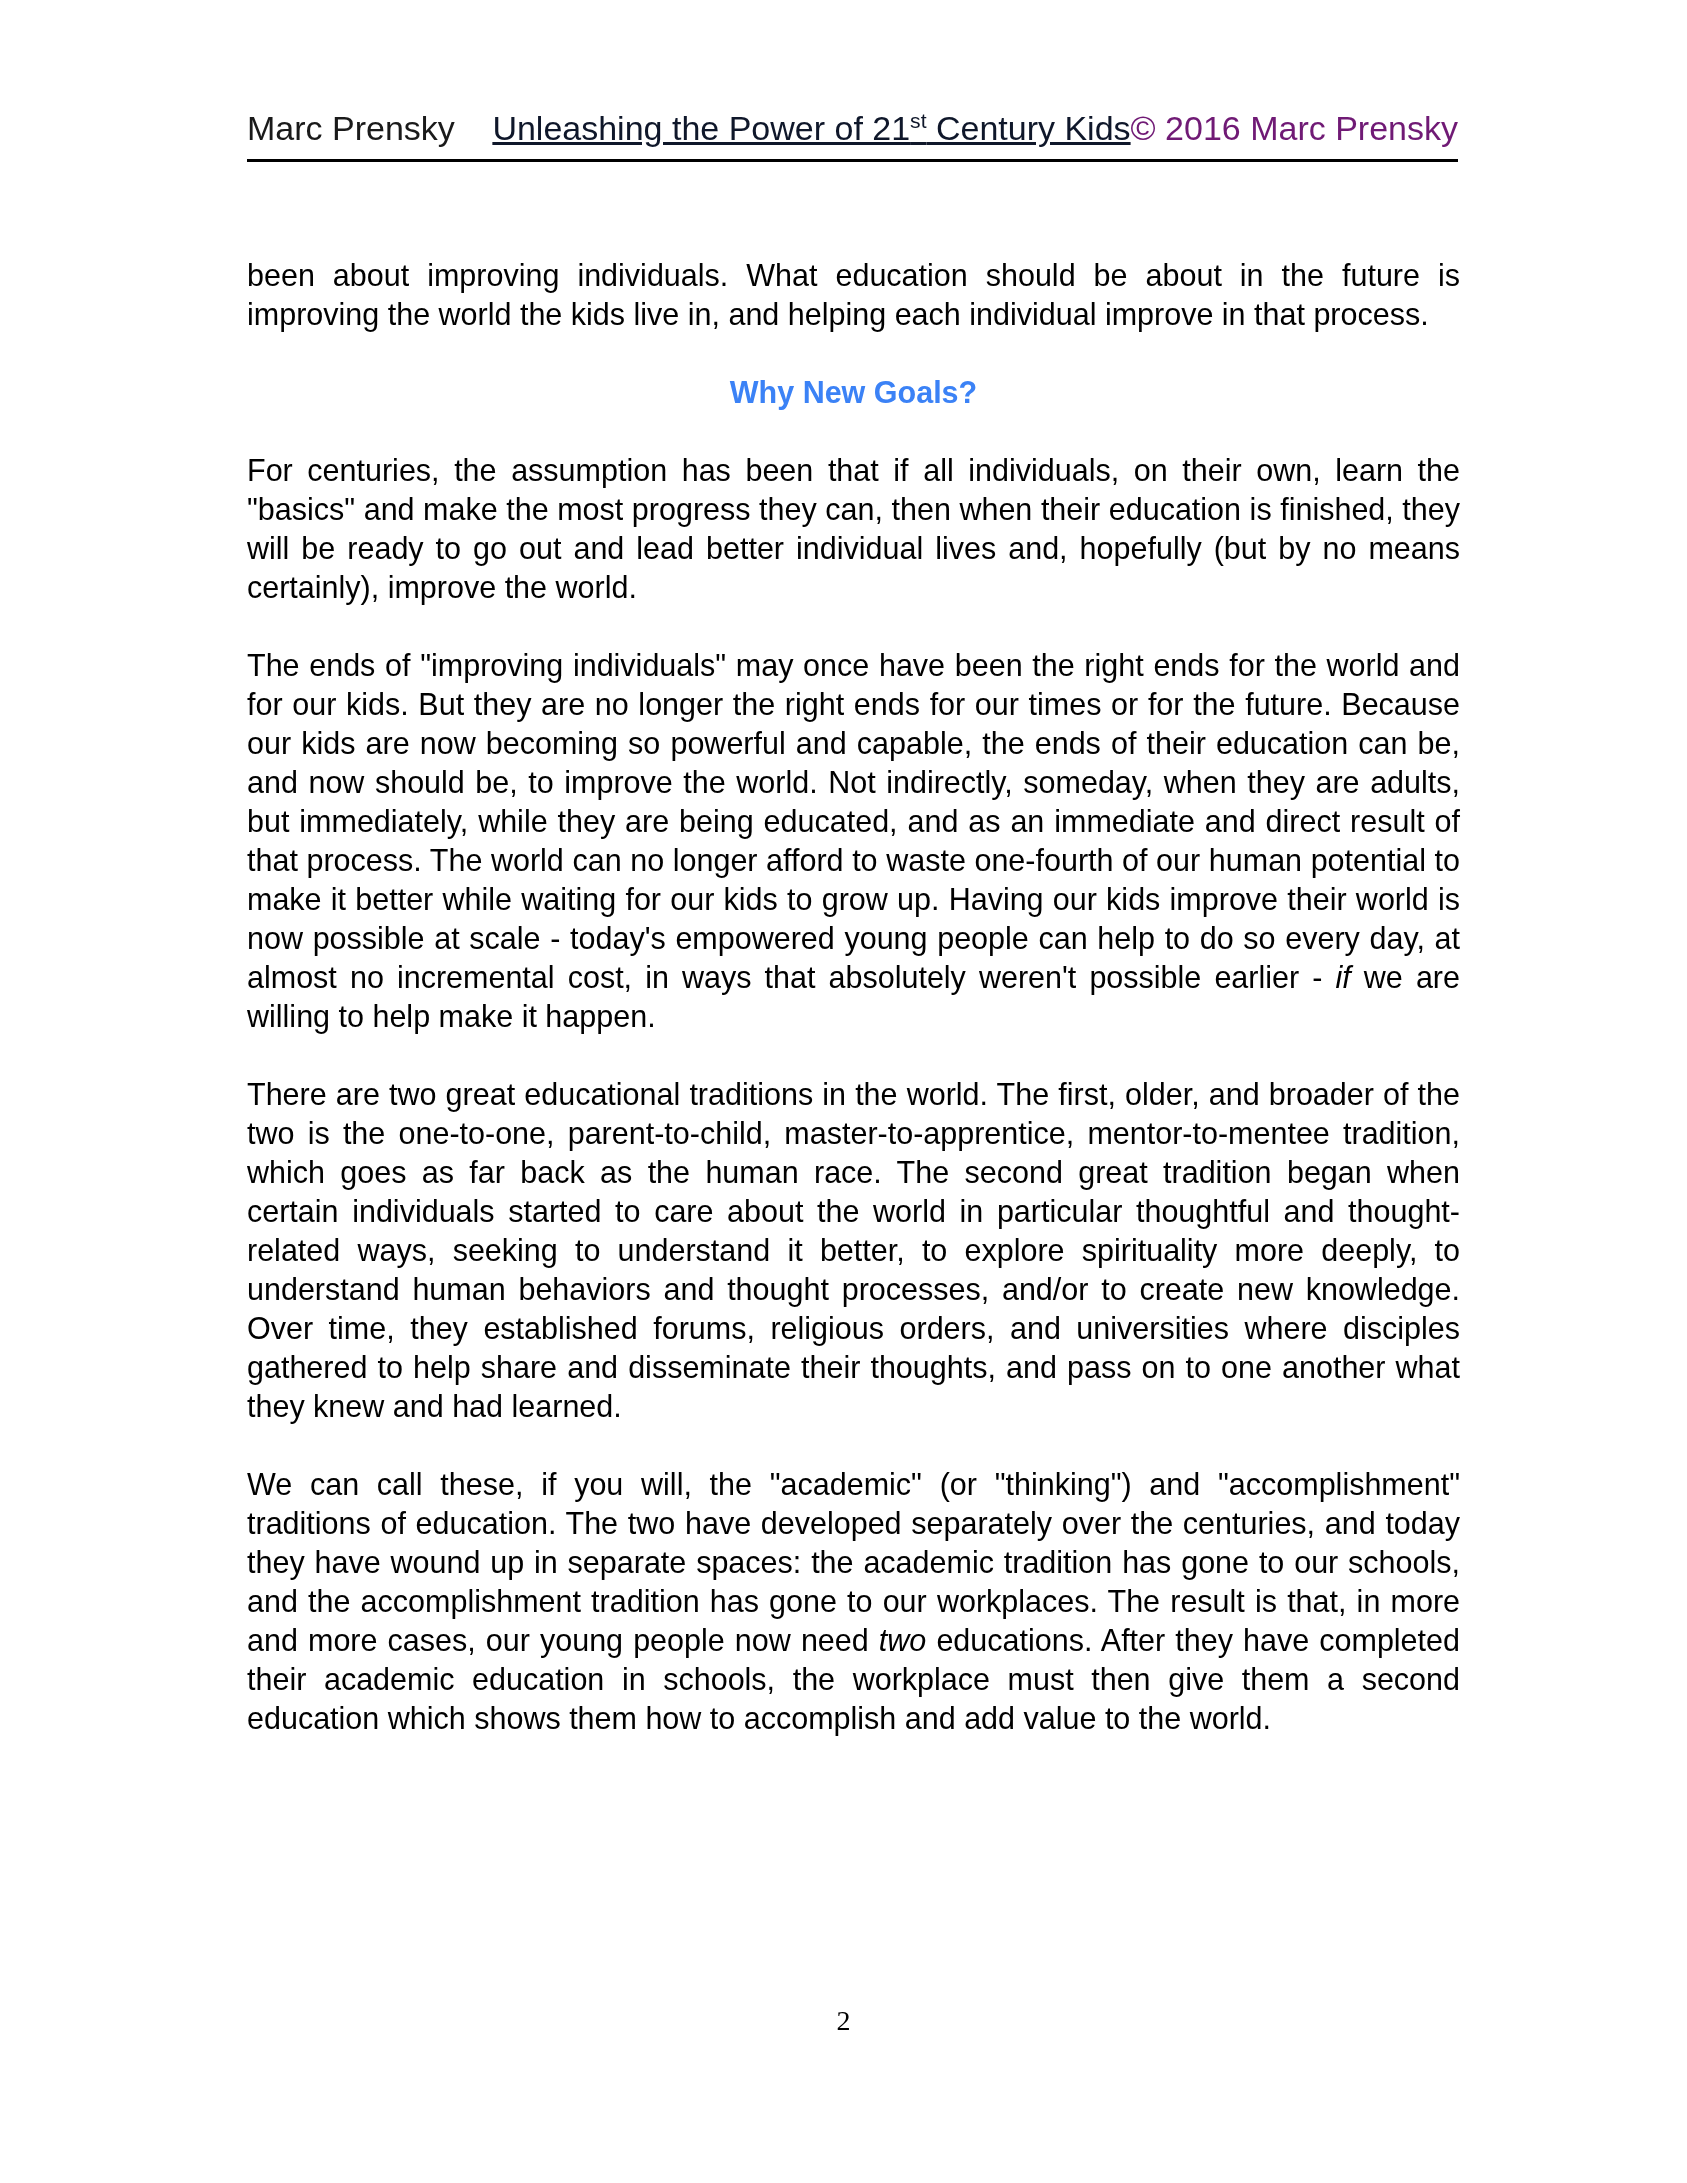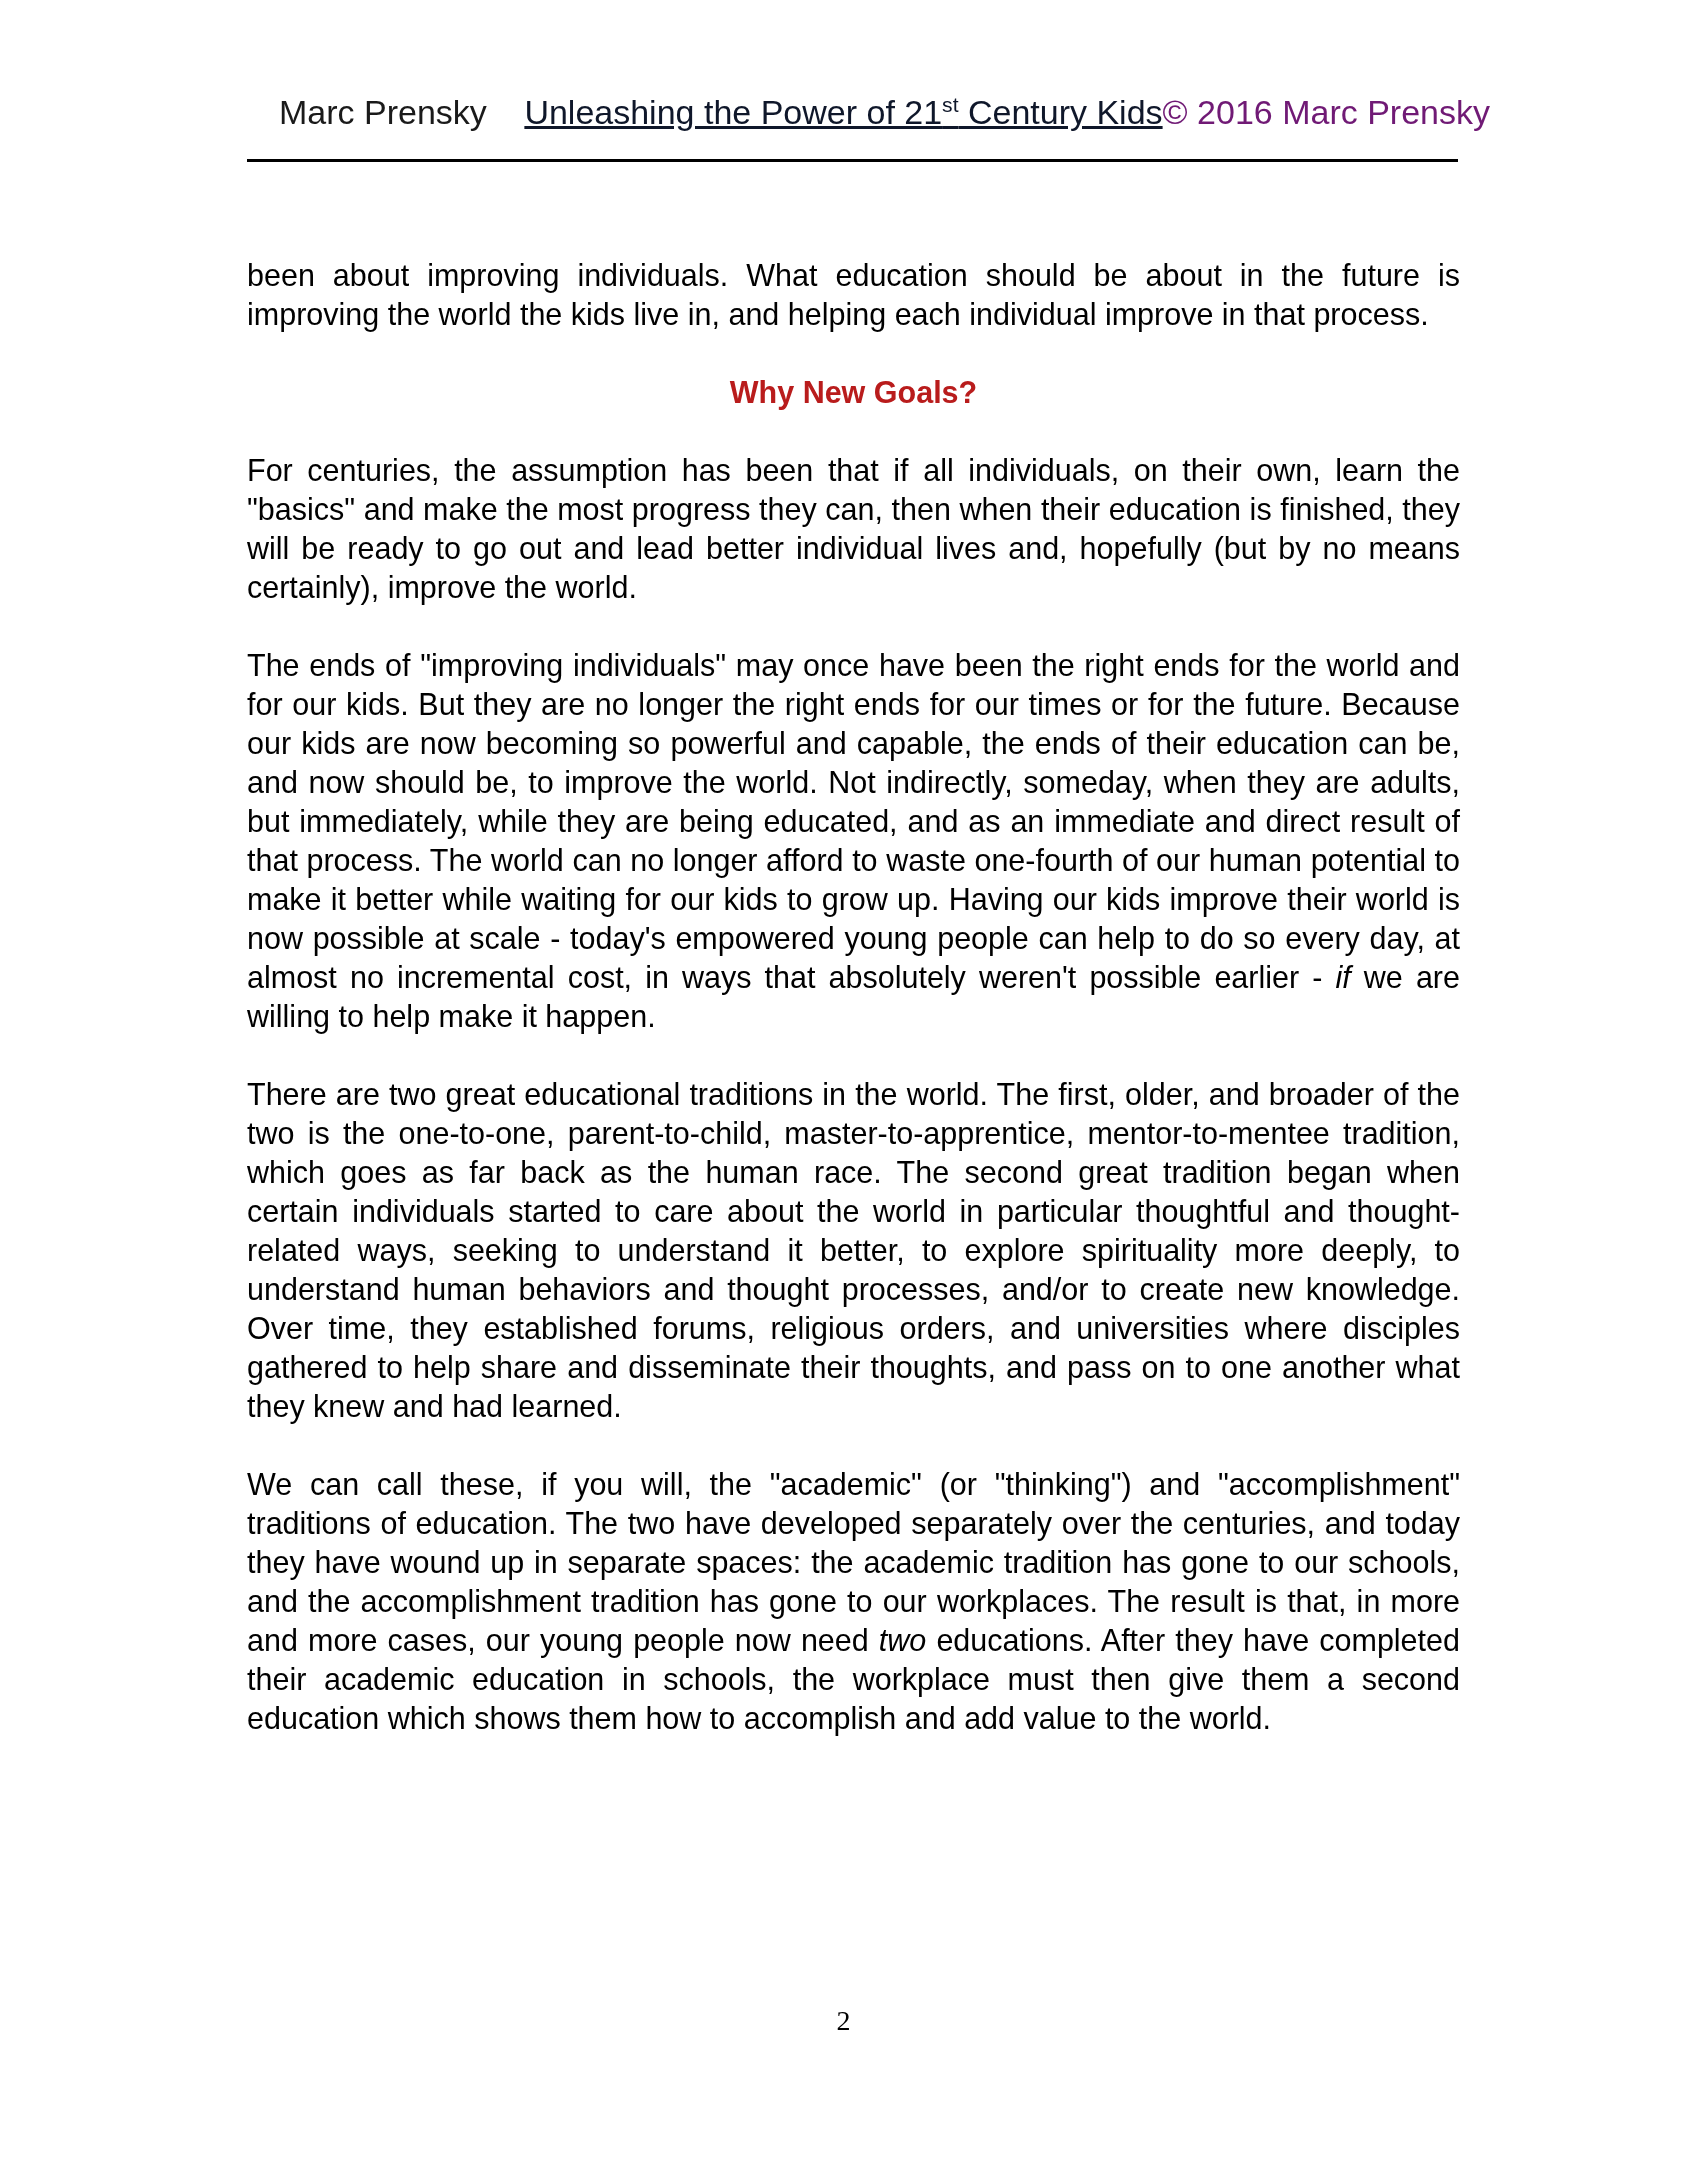--- a/index.html
+++ b/index.html
@@ -11,30 +11,29 @@
     position: relative;
     width: 1687px;
     height: 2183px;
     background: #ffffff;
     font-family: "Liberation Sans", sans-serif;
     color: #000000;
     overflow: hidden;
   }
   .header {
     position: absolute;
-    top: 92px;
+    top: 108px;
     left: 247px;
     width: 1211px;
     display: grid;
     grid-template-columns: 1fr auto 1fr;
     align-items: baseline;
     font-size: 34px;
     line-height: 40px;
     white-space: nowrap;
-    margin-left: 32px;
   }
   .header .author { justify-self: start; color: #1a1a1a; }
   .header .doc-title { justify-self: center; color: #0f172a; text-decoration: underline; }
   .header .doc-title sup {
     font-size: 62%;
     line-height: 0;
     vertical-align: super;
   }
   .header .copyright { justify-self: end; color: #701a75; }
   .header-rule {
@@ -57,21 +56,21 @@
   .content p {
     margin: 39px 0;
     text-align: justify;
   }
   .content p:first-child { margin-top: 0; }
   .content h2 {
     margin: 39px 0;
     font-size: 30.5px;
     line-height: 39px;
     font-weight: bold;
-    color: #b91c1c;
+    color: #3b82f6;
     text-align: center;
   }
   .content .ital { font-style: italic; }
   .footer {
     position: absolute;
     top: 2004px;
     left: 0;
     width: 1687px;
     text-align: center;
     font-family: "Liberation Serif", serif;

